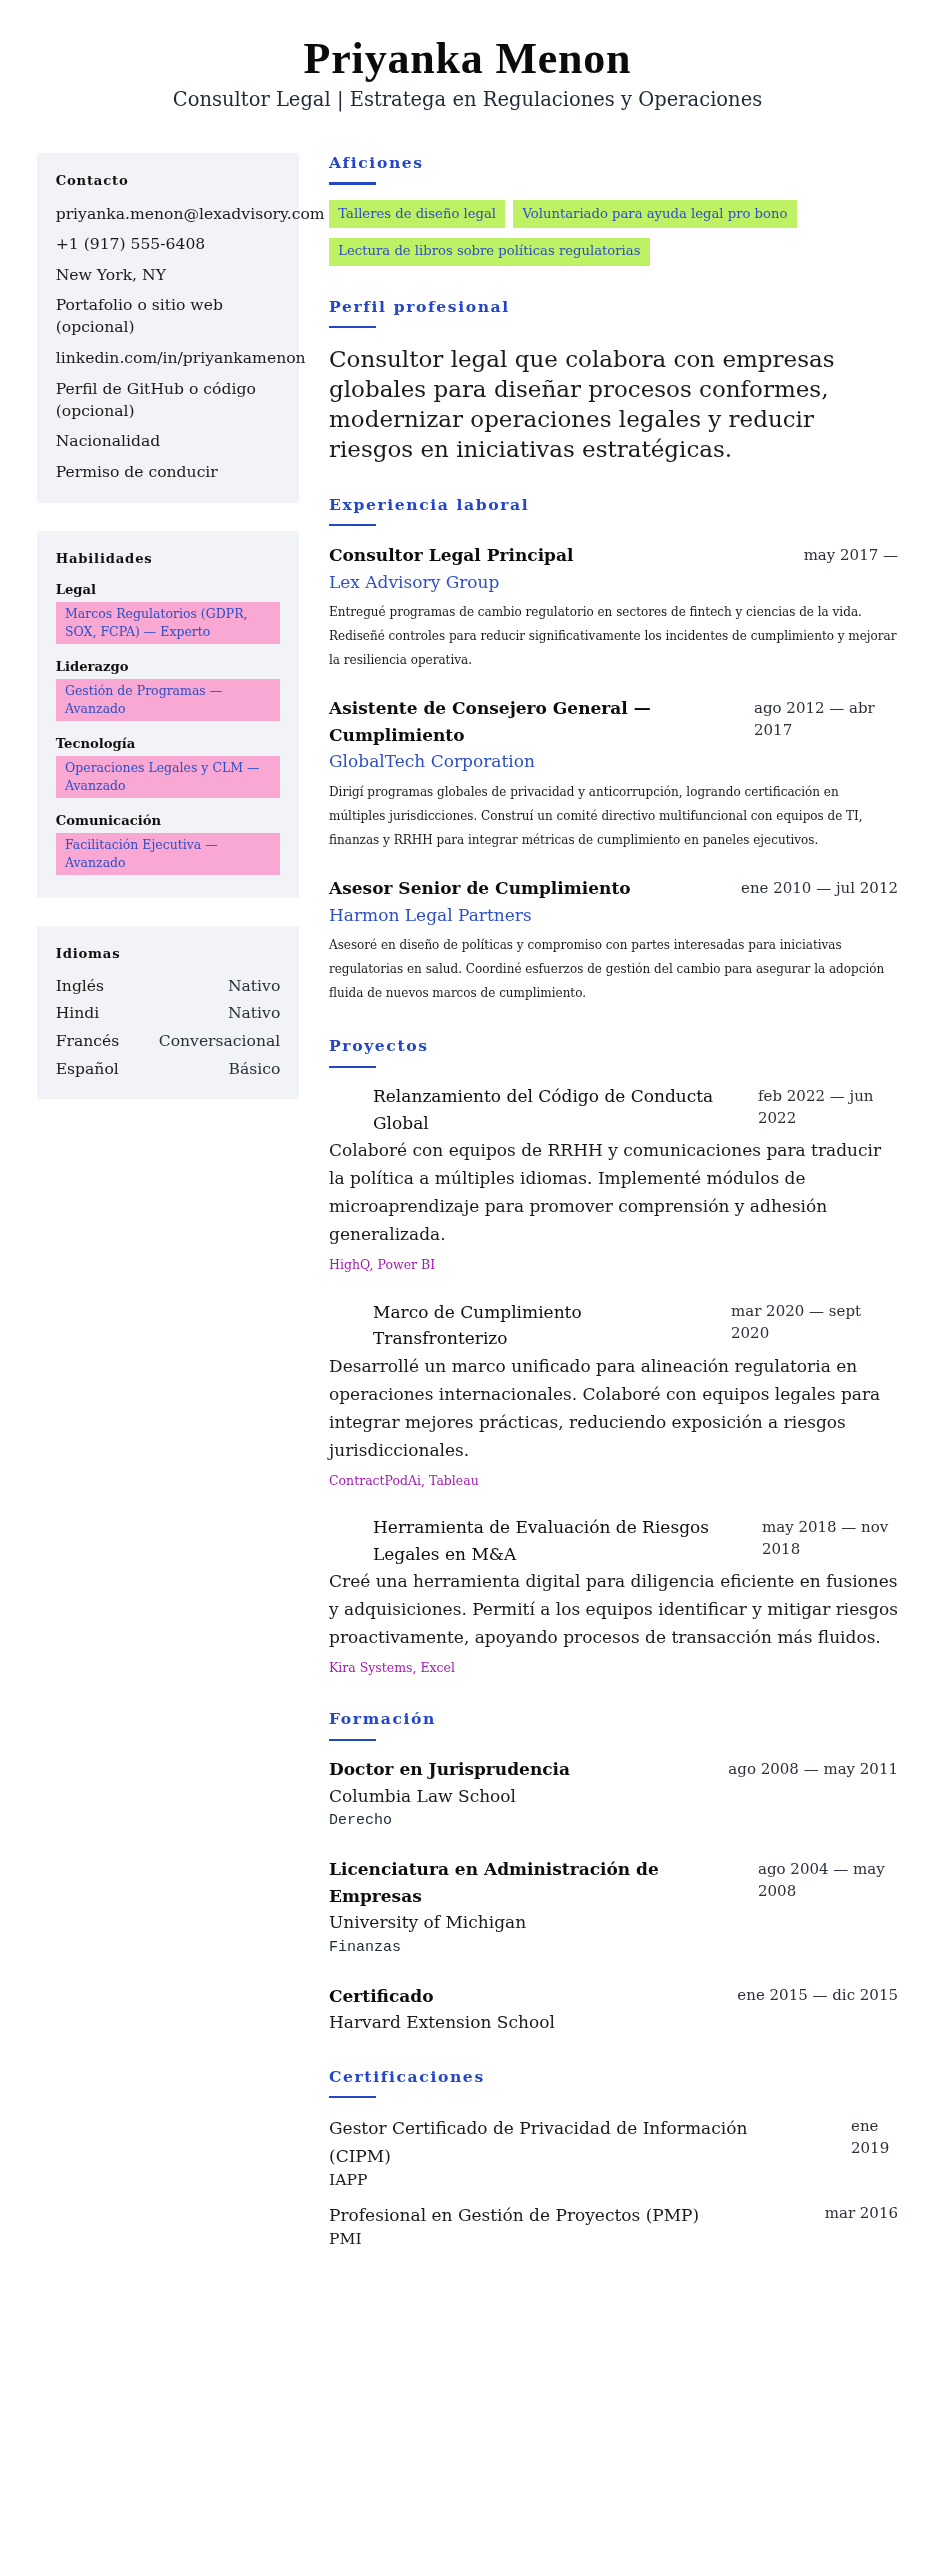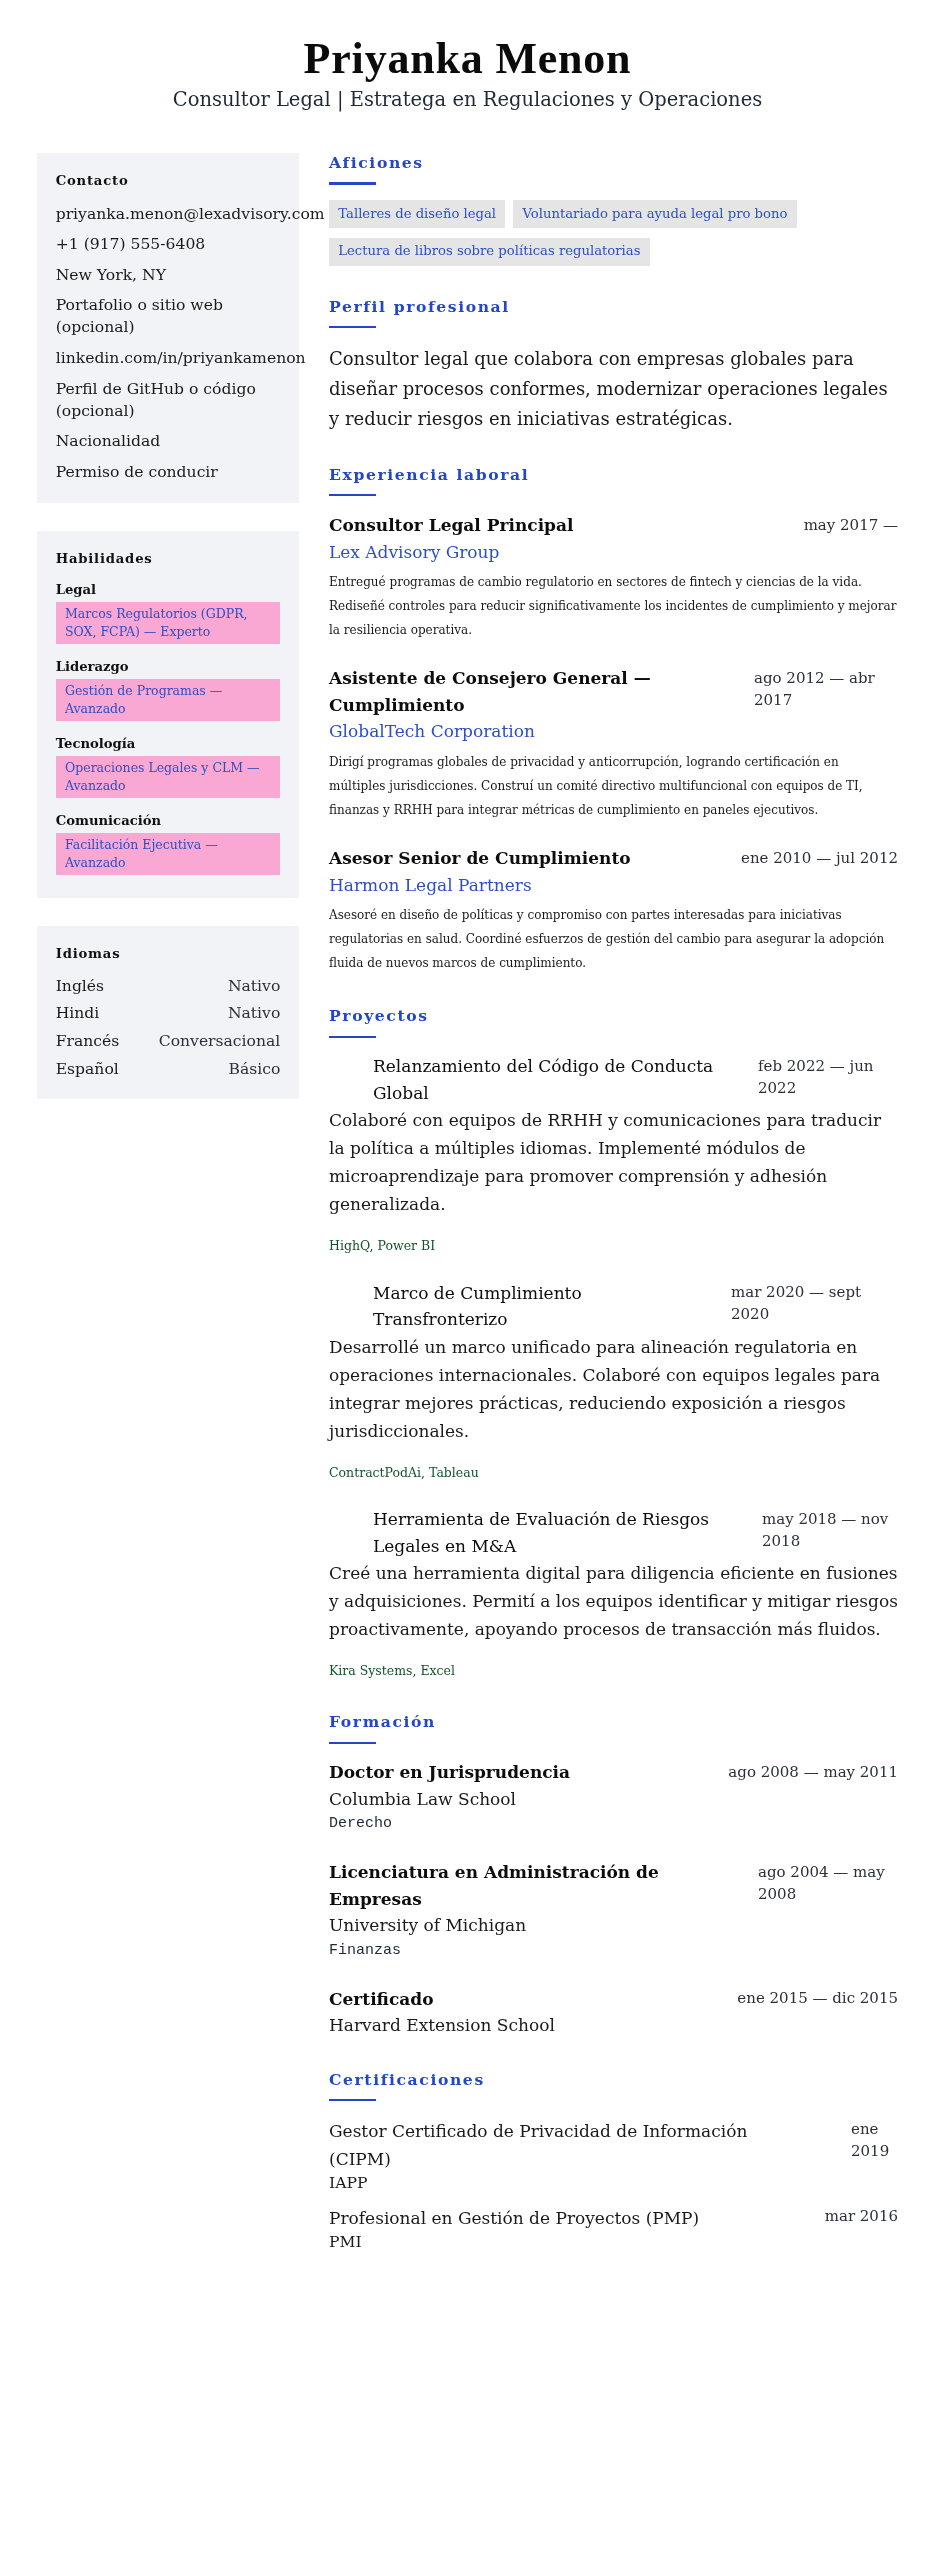--- a/index.html
+++ b/index.html
@@ -102,28 +102,28 @@
   }
   .section-rule {
     width: 47px;
     height: 2.3px;
     background: #2447c7;
     margin-top: 9.3px;
     margin-bottom: 15.6px;
   }
   .chips { display: flex; flex-wrap: wrap; gap: 9.3px 7.8px; }
   .chip {
-    background: #e5e5e5;
+    background: #bef264;
     color: #2d4fc4;
     font-size: 13.2px;
     line-height: 18.7px;
     padding: 4.7px 9.3px 4.7px 9.3px;
   }
   .summary {
-    font-size: 18px;
+    font-size: 23px;
     line-height: 30px;
     color: #1a1a1a;
   }
   .entry { margin-bottom: 23.4px; }
   .entry-head {
     display: flex;
     justify-content: space-between;
     align-items: flex-start;
   }
   .entry-title {
@@ -156,22 +156,22 @@
     margin-top: 5px;
   }
   .proj-desc {
     font-size: 17px;
     line-height: 28px;
     color: #1a1a1a;
   }
   .proj-tech {
     font-size: 12.5px;
     line-height: 20px;
-    color: #14532d;
-    margin-top: 18px;
+    color: #a21caf;
+    margin-top: 7px;
   }
   .edu-field {
     font-size: 15px;
     line-height: 23.4px;
     color: #1f2937;
     font-family: Liberation Mono, monospace;
   }
   .cert-entry { margin-bottom: 11px; }
   .cert-title {
     font-size: 17px;

